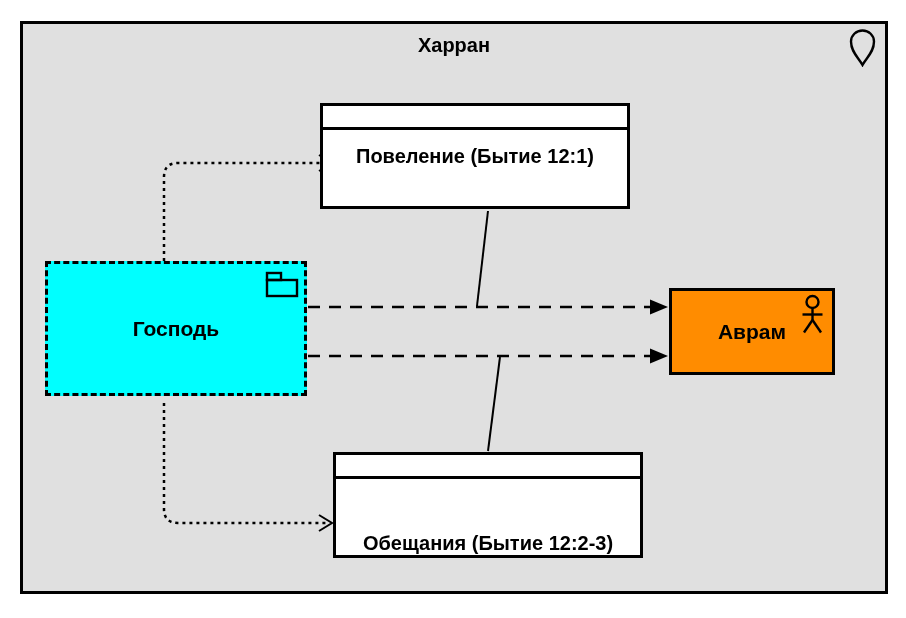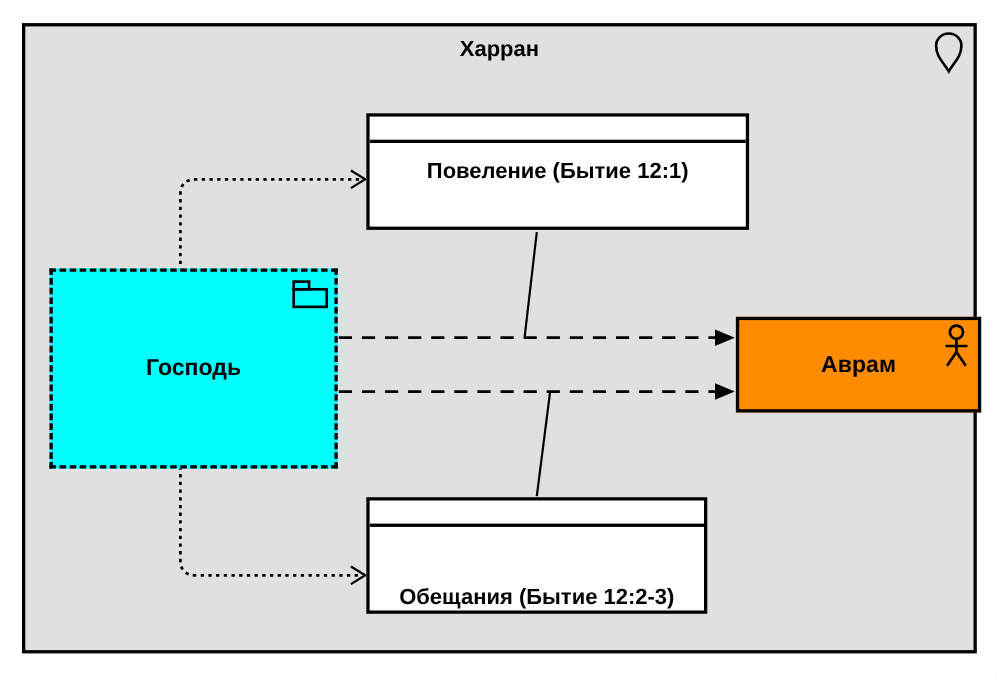--- a/index.html
+++ b/index.html
@@ -45,31 +45,31 @@
     background: #ffffff;
     border: 3px solid #000000;
   }
   .note-header {
     position: absolute;
     left: 0; top: 0;
     width: 100%; height: 24px;
     border-bottom: 3px solid #000000;
   }
   .gospod {
-    left: 45px; top: 244px;
-    width: 262px; height: 182px;
+    left: 45px; top: 261px;
+    width: 262px; height: 135px;
     background: #00ffff;
     border: 3px dashed #000000;
     font-size: 21px;
   }
-  .povelenie { left: 333px; top: 103px; width: 348px; height: 106px; }
+  .povelenie { left: 320px; top: 103px; width: 310px; height: 106px; }
   .obeshchaniya { left: 333px; top: 452px; width: 310px; height: 106px; }
   .avram {
     left: 669px; top: 288px;
-    width: 223px; height: 87px;
+    width: 166px; height: 87px;
     background: #ff8c00;
     border: 3px solid #000000;
     font-size: 21px;
   }
   .corner-icon { position: absolute; }
   .folder-pos { right: 5px; top: 7px; }
   .actor-pos { right: 7px; top: 3px; }
 </style>
 </head>
 <body>

